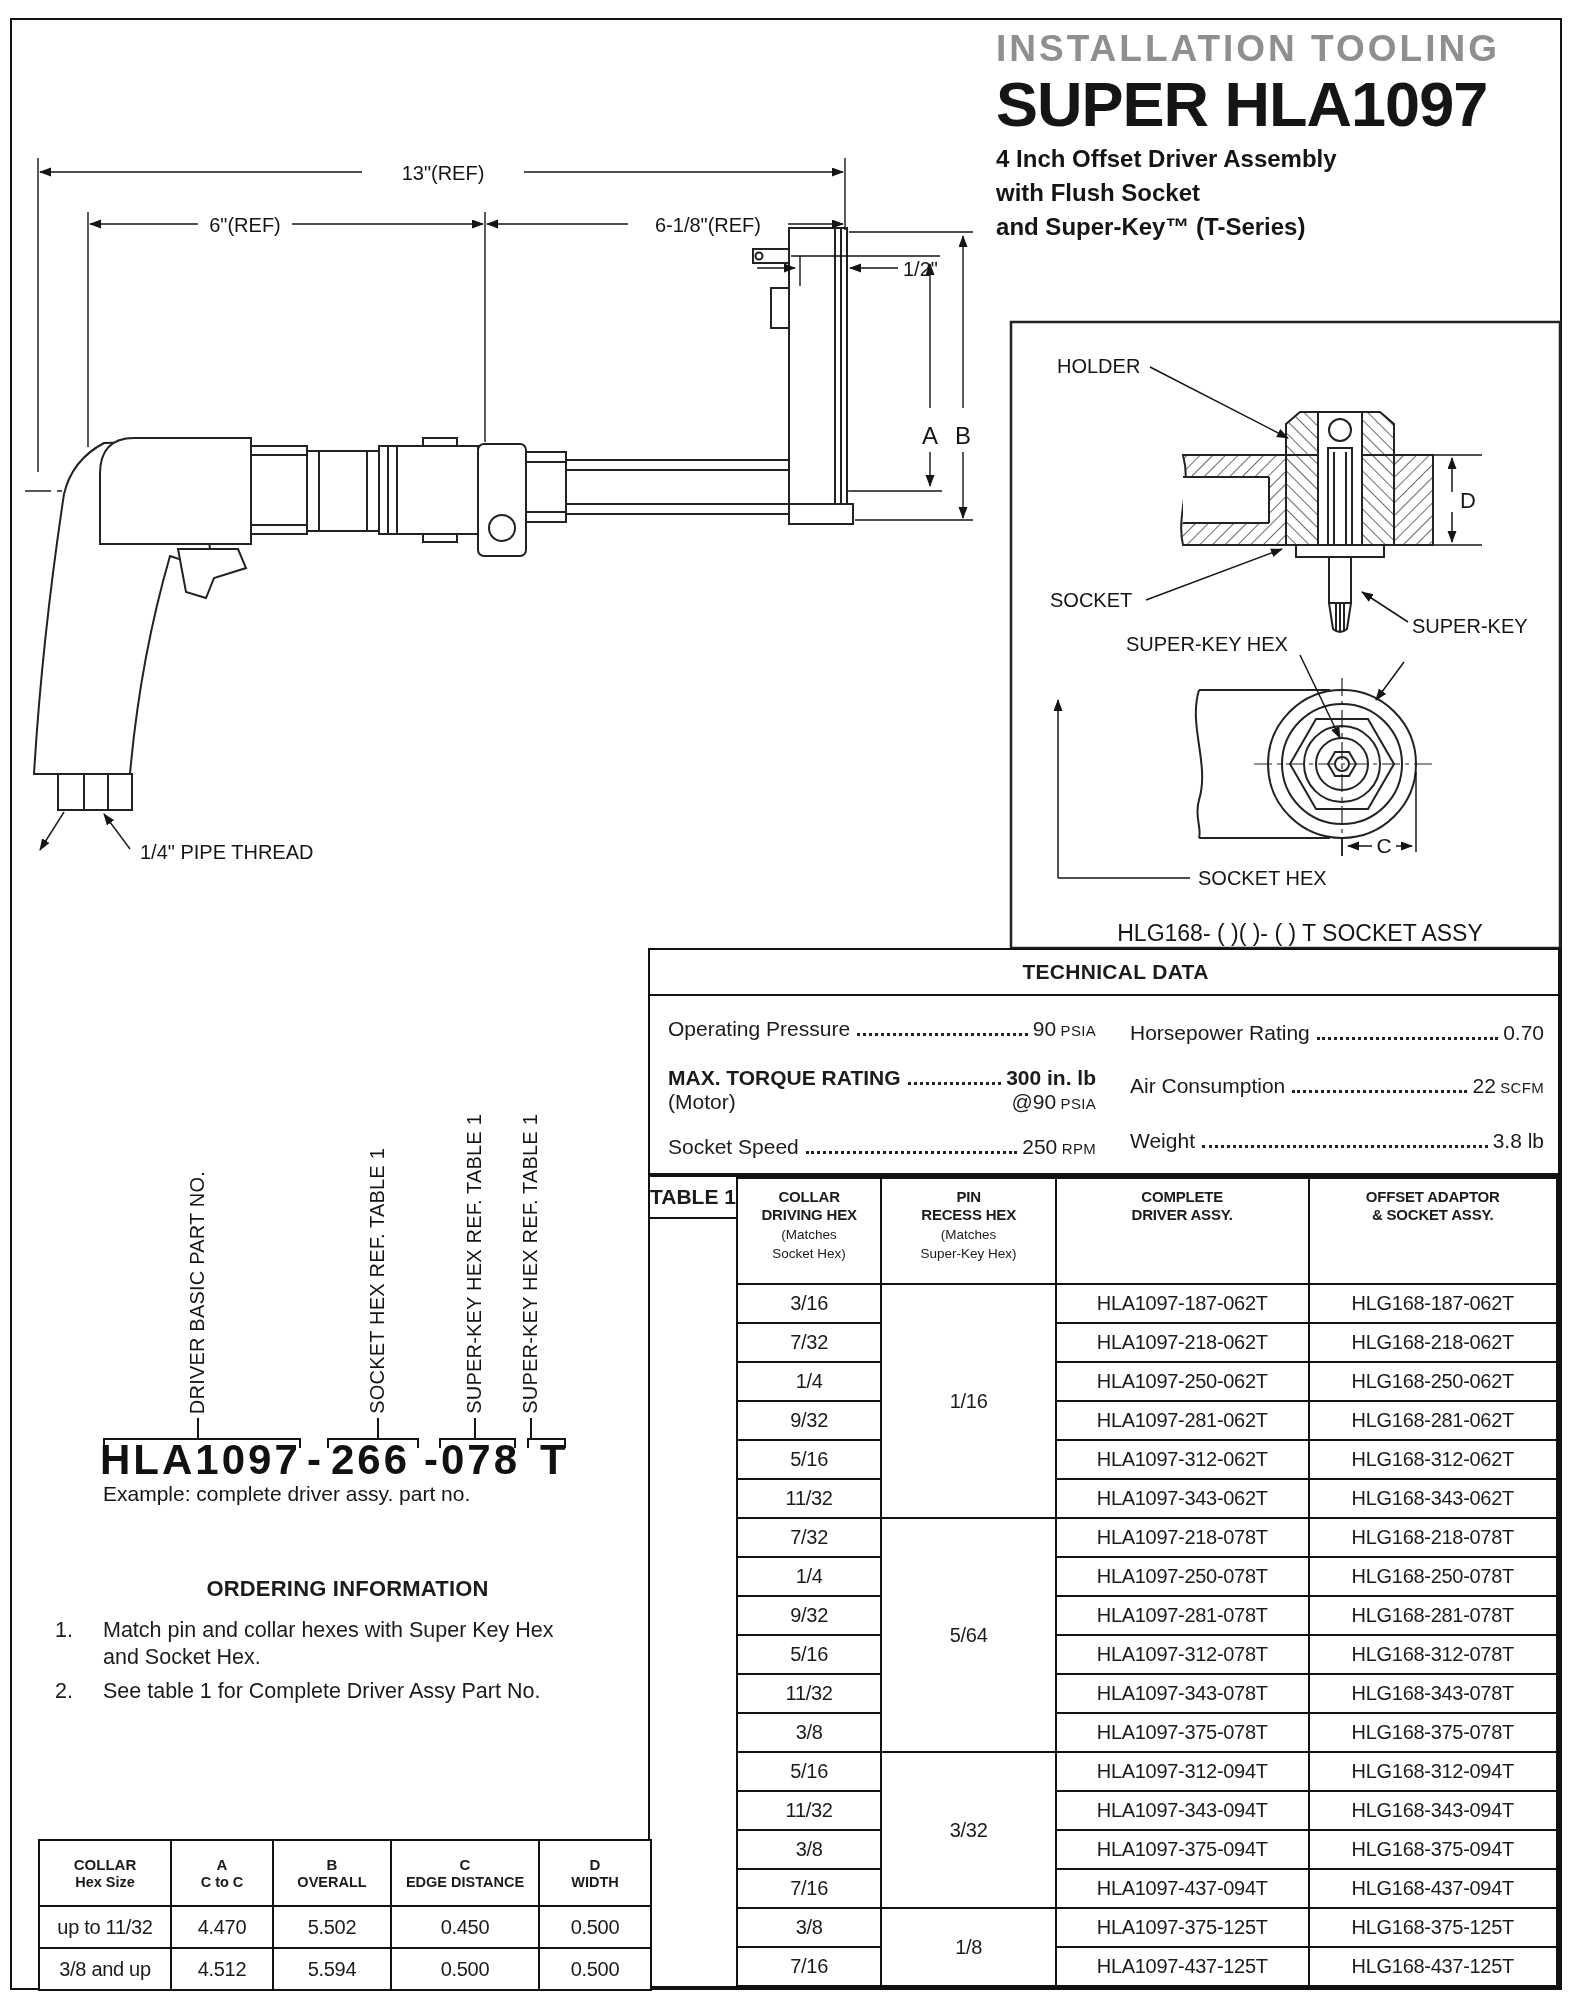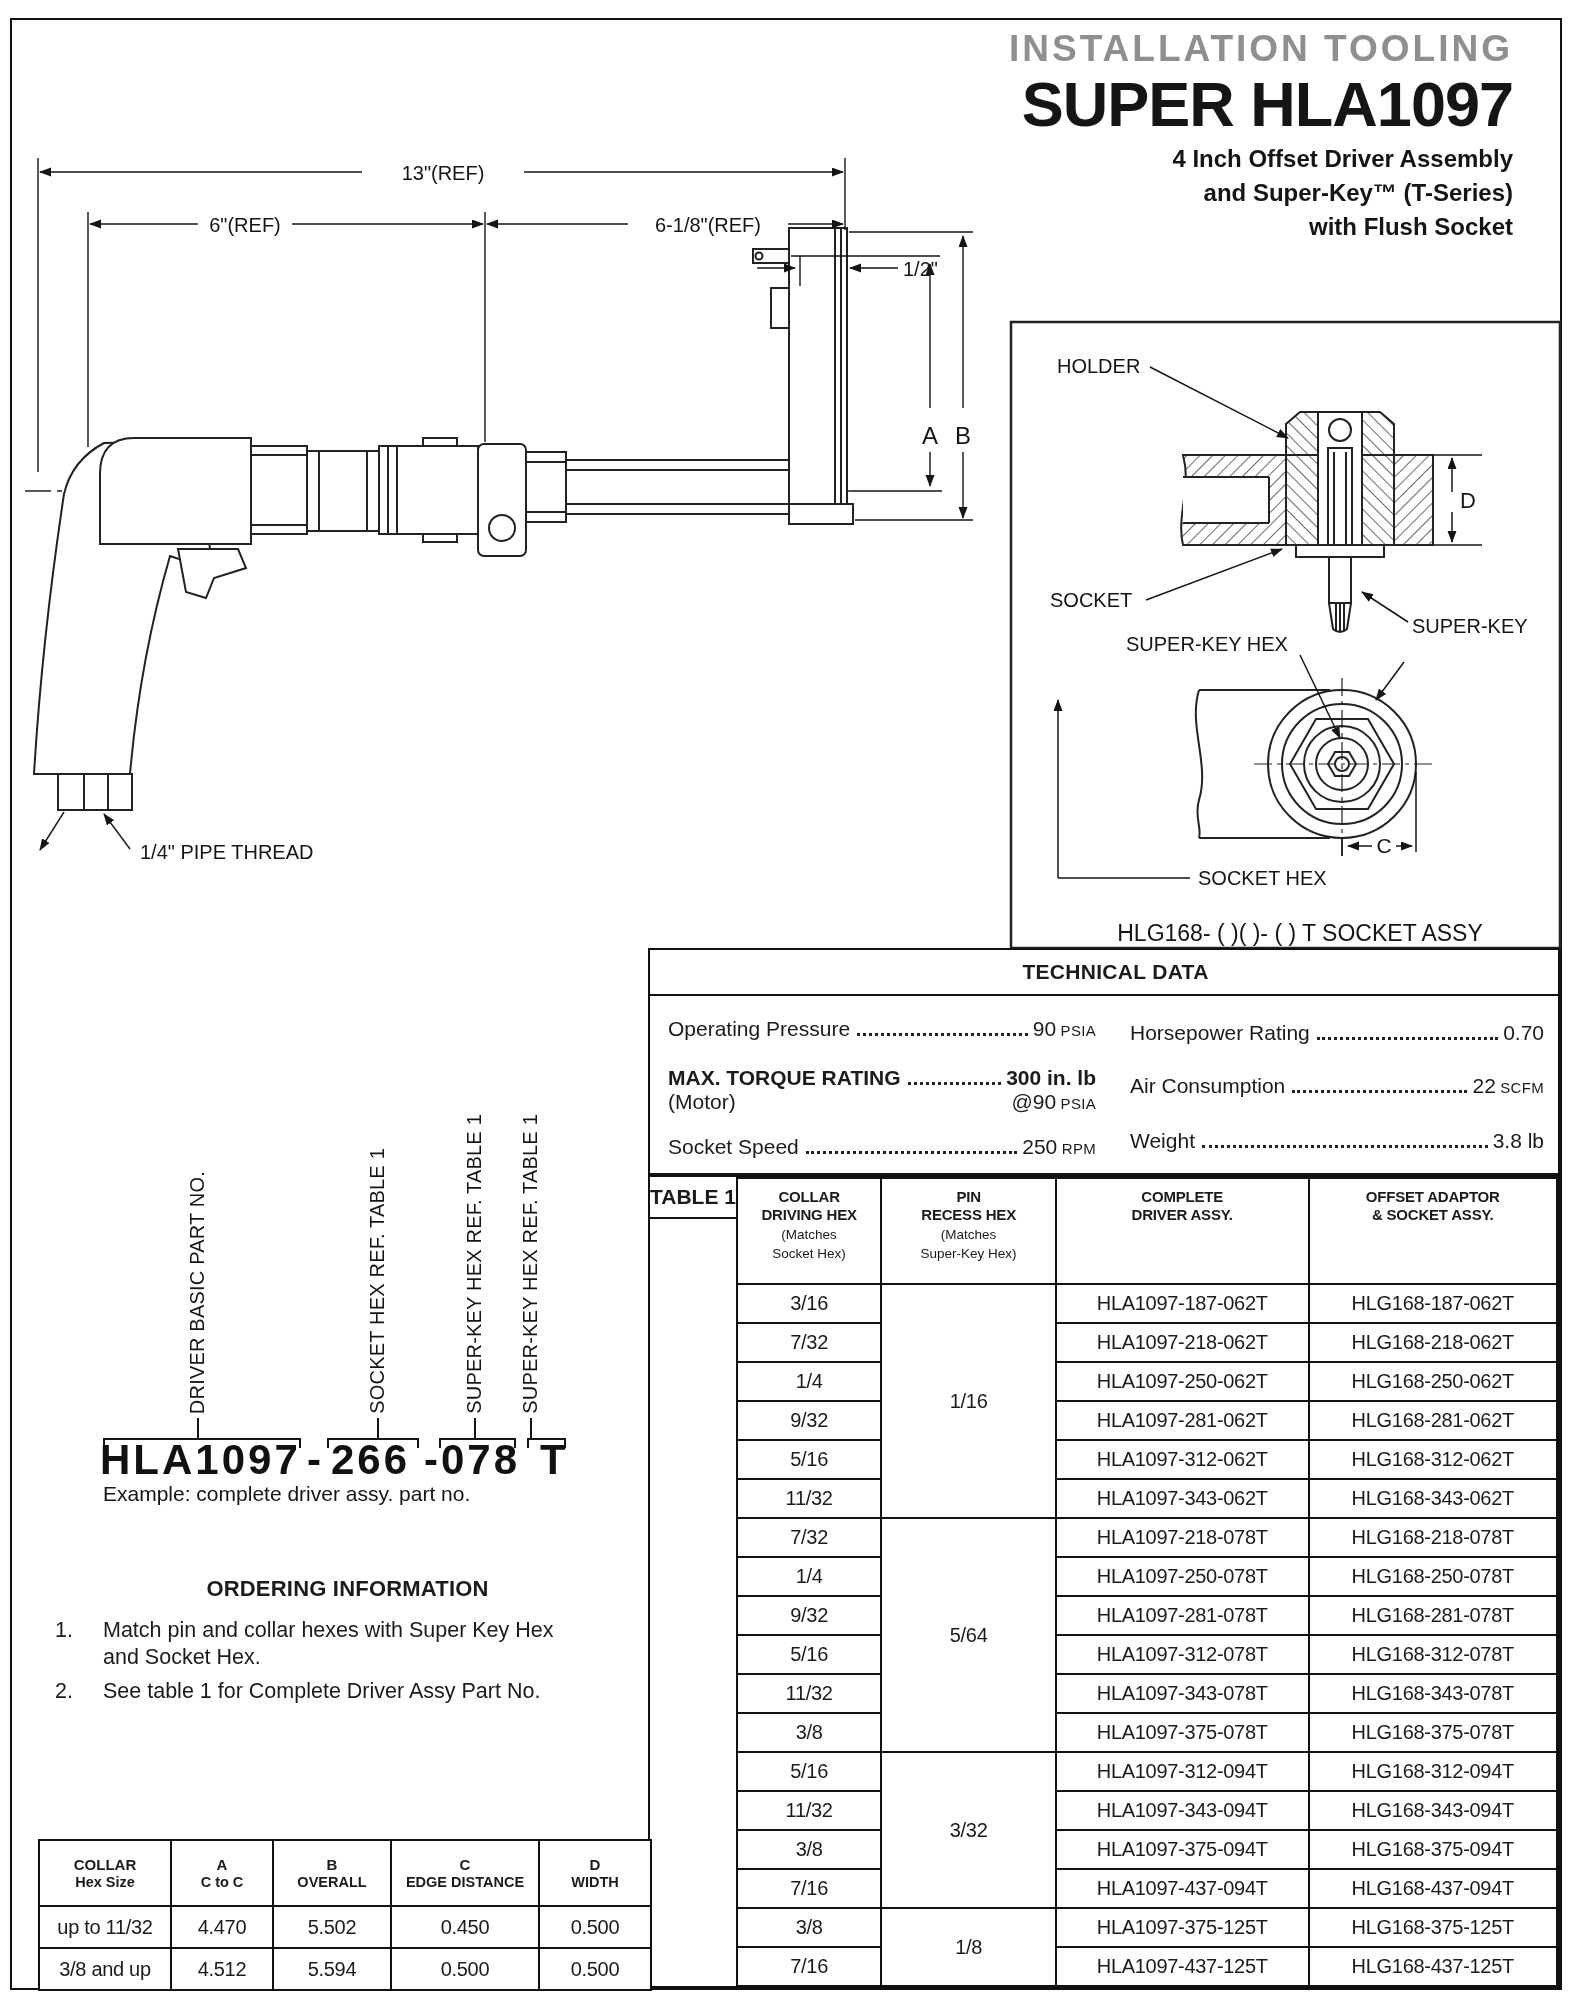--- a/index.html
+++ b/index.html
@@ -2,21 +2,21 @@
 <html><head>
 <meta charset="utf-8">
 <style>
   html,body{margin:0;padding:0;background:#fff;}
   body{width:1574px;height:1997px;position:relative;font-family:"Liberation Sans",sans-serif;color:#1b1b1b;}
   .page-border{position:absolute;left:10px;top:18px;width:1548px;height:1968px;border:2.5px solid #111;pointer-events:none;}
   svg.art{position:absolute;left:0;top:0;width:1574px;height:1997px;font-family:"Liberation Sans",sans-serif;}
   svg.art text{fill:#151515;}
 
   
-  .hdr{position:absolute;top:28px;right:61px;text-align:right;}
+  .hdr{position:absolute;top:28px;right:74px;text-align:left;}
   .kicker{font-size:37px;font-weight:800;letter-spacing:3px;color:#8f8f8f;line-height:42px;}
   .title{font-size:63px;font-weight:800;letter-spacing:-1px;color:#151515;line-height:64px;margin-top:2px;}
   .subs{margin-top:6px;font-size:24px;font-weight:700;line-height:34px;color:#151515;}
 
   
   .tech{position:absolute;left:648px;top:948px;width:912px;height:227px;border:2.5px solid #111;box-sizing:border-box;background:#fff;}
   .tech-title{height:44px;border-bottom:2px solid #111;display:flex;align-items:center;justify-content:center;
               font-size:21px;font-weight:800;letter-spacing:0.3px;padding-left:23px;}
   .tech-cols{display:flex;padding:4px 14px 0 18px;}
   .tcol{display:flex;flex-direction:column;}
@@ -239,22 +239,22 @@
       <path d="M440,1448 V1439 H515 V1448 M475,1439 V1418"></path>
       <path d="M528,1448 V1439 H565 V1448 M531,1439 V1418"></path>
     </g>
   </svg>
 
   <div class="hdr">
     <div class="kicker">INSTALLATION TOOLING</div>
     <div class="title">SUPER HLA1097</div>
     <div class="subs">
       <div>4 Inch Offset Driver Assembly</div>
+      <div>with Flush Socket</div>
       <div>and Super-Key™ (T-Series)</div>
-      <div>with Flush Socket</div>
     </div>
   </div>
 
   <div class="tech">
     <div class="tech-title">TECHNICAL DATA</div>
     <div class="tech-cols">
       <div class="tcol left" id="tech-left">
           <div class="tdrow" style="margin-top: 16px;">
             <span class="lbl">Operating Pressure</span>
             <span class="lead"></span>

